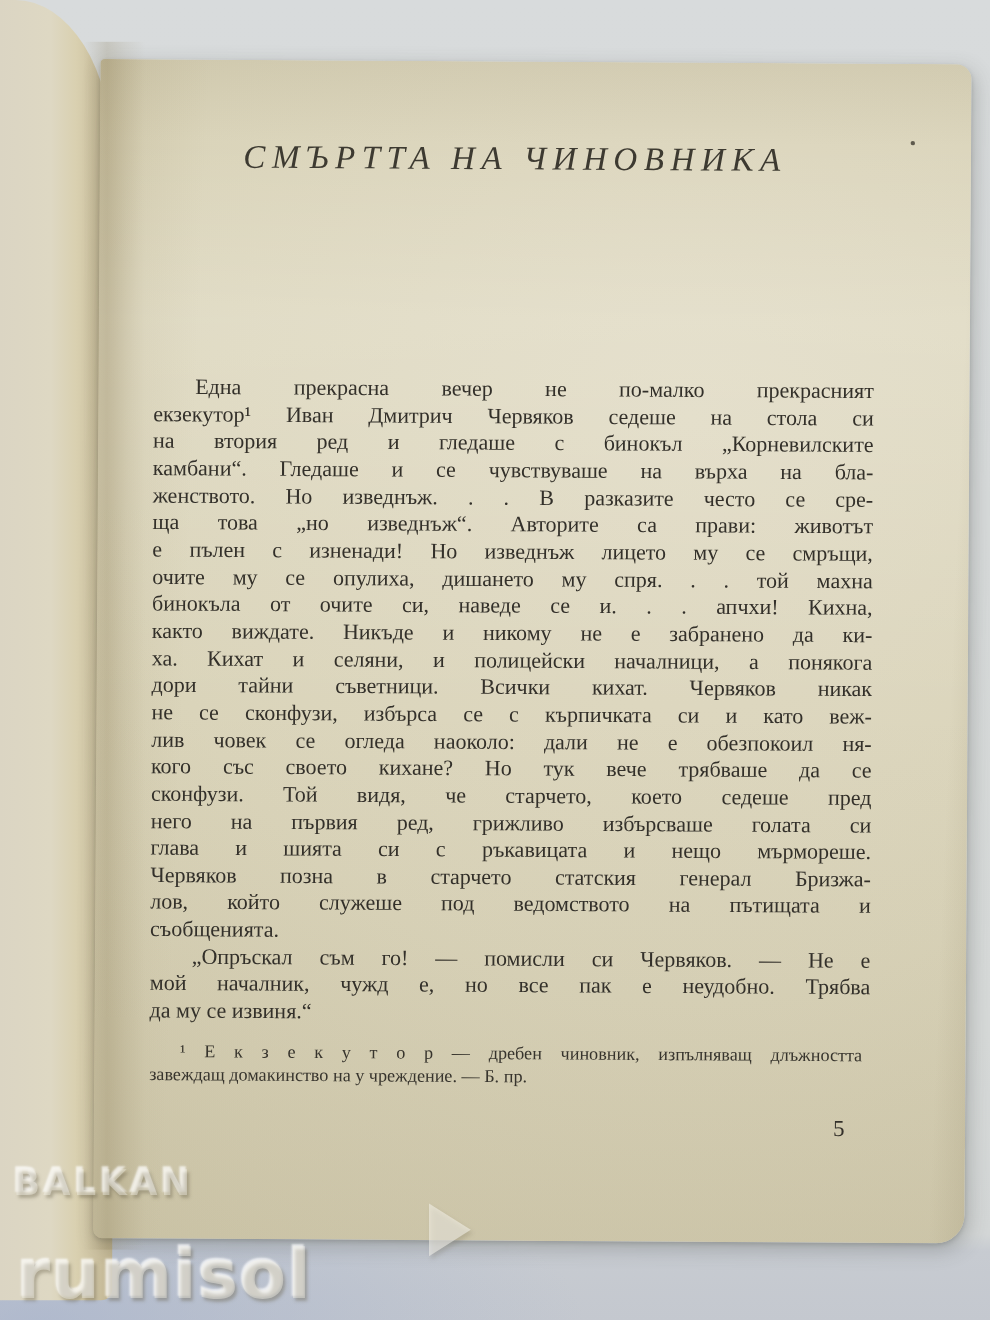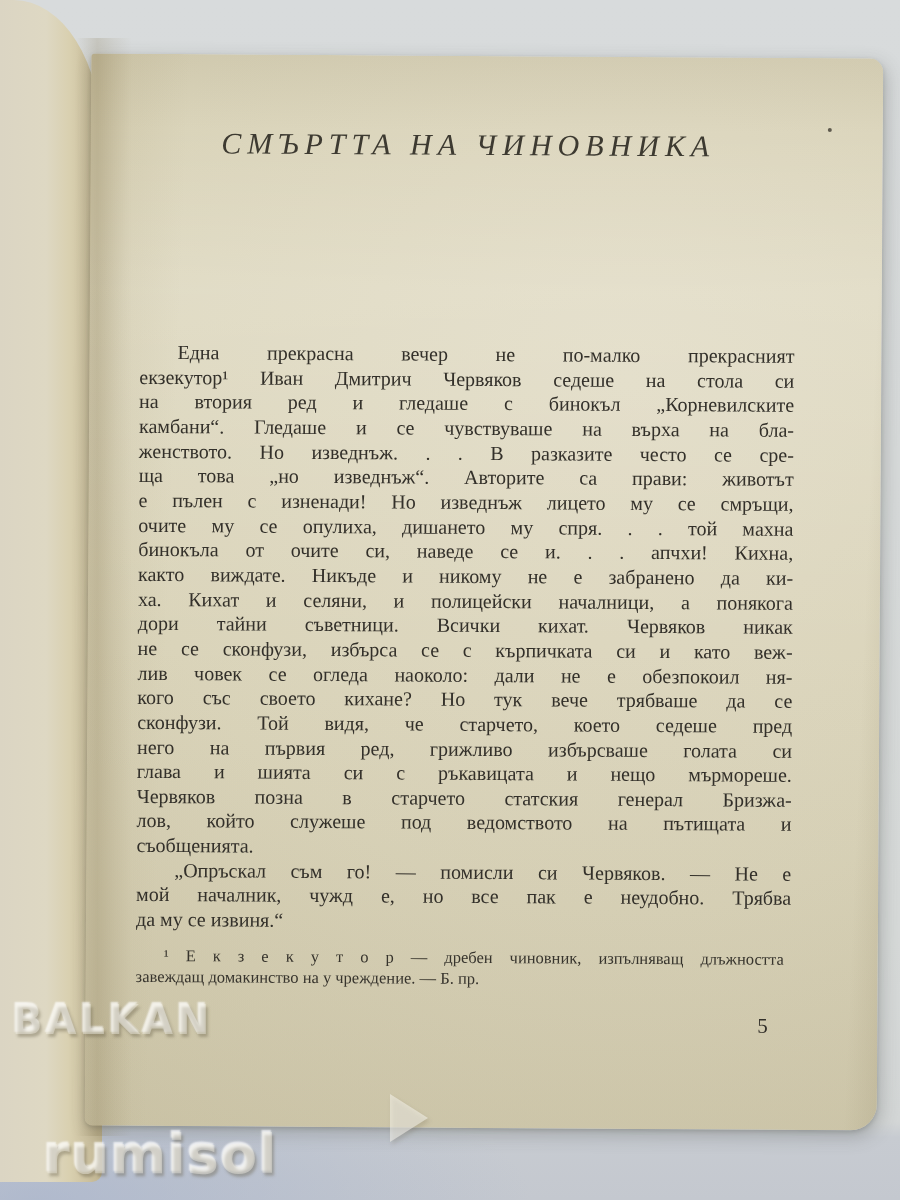--- a/index.html
+++ b/index.html
@@ -59,23 +59,23 @@
   .speck{position:absolute;left:737px;top:70px;width:4px;height:4px;border-radius:50%;background:rgba(52,48,40,0.75);}
   
   .watermark{position:absolute;inset:0;z-index:6;pointer-events:none;}
   .wm{
     position:absolute;
     font-family:"DejaVu Sans",sans-serif;font-weight:bold;
     color:rgba(245,242,233,0.42);
     text-shadow:2px 3px 3px rgba(104,97,74,0.40), -1px -2px 2px rgba(255,255,255,0.75);
     white-space:nowrap;
   }
-  .wm-balkan{left:12px;top:997px;font-size:40px;letter-spacing:3px;}
+  .wm-balkan{left:12px;top:1056px;font-size:32px;letter-spacing:3px;}
   .wm-auction{left:4px;top:1014px;font-size:92px;line-height:1;letter-spacing:-2px;}
-  .wm-rumisol{left:15px;top:1128px;font-size:54px;line-height:1;letter-spacing:1px;margin-left:28px;}
+  .wm-rumisol{left:15px;top:1128px;font-size:62px;line-height:1;letter-spacing:1px;}
   .wm-play{
     position:absolute;left:390px;top:1094px;width:0;height:0;
     border-top:24px solid transparent;border-bottom:24px solid transparent;
     border-left:38px solid rgba(246,244,236,0.55);
     filter:drop-shadow(2px 3px 2px rgba(104,97,74,0.4));
   }
 </style>
 </head>
 <body>
 

